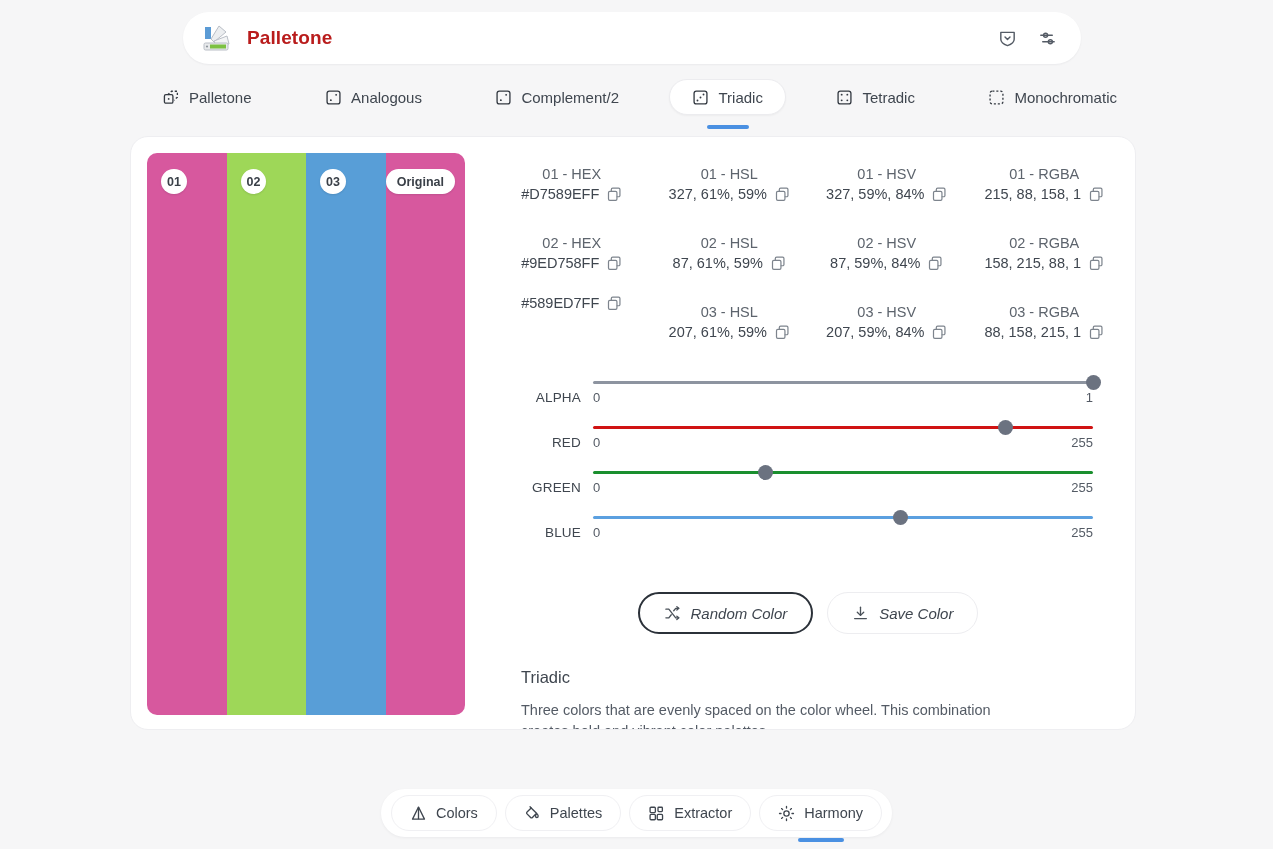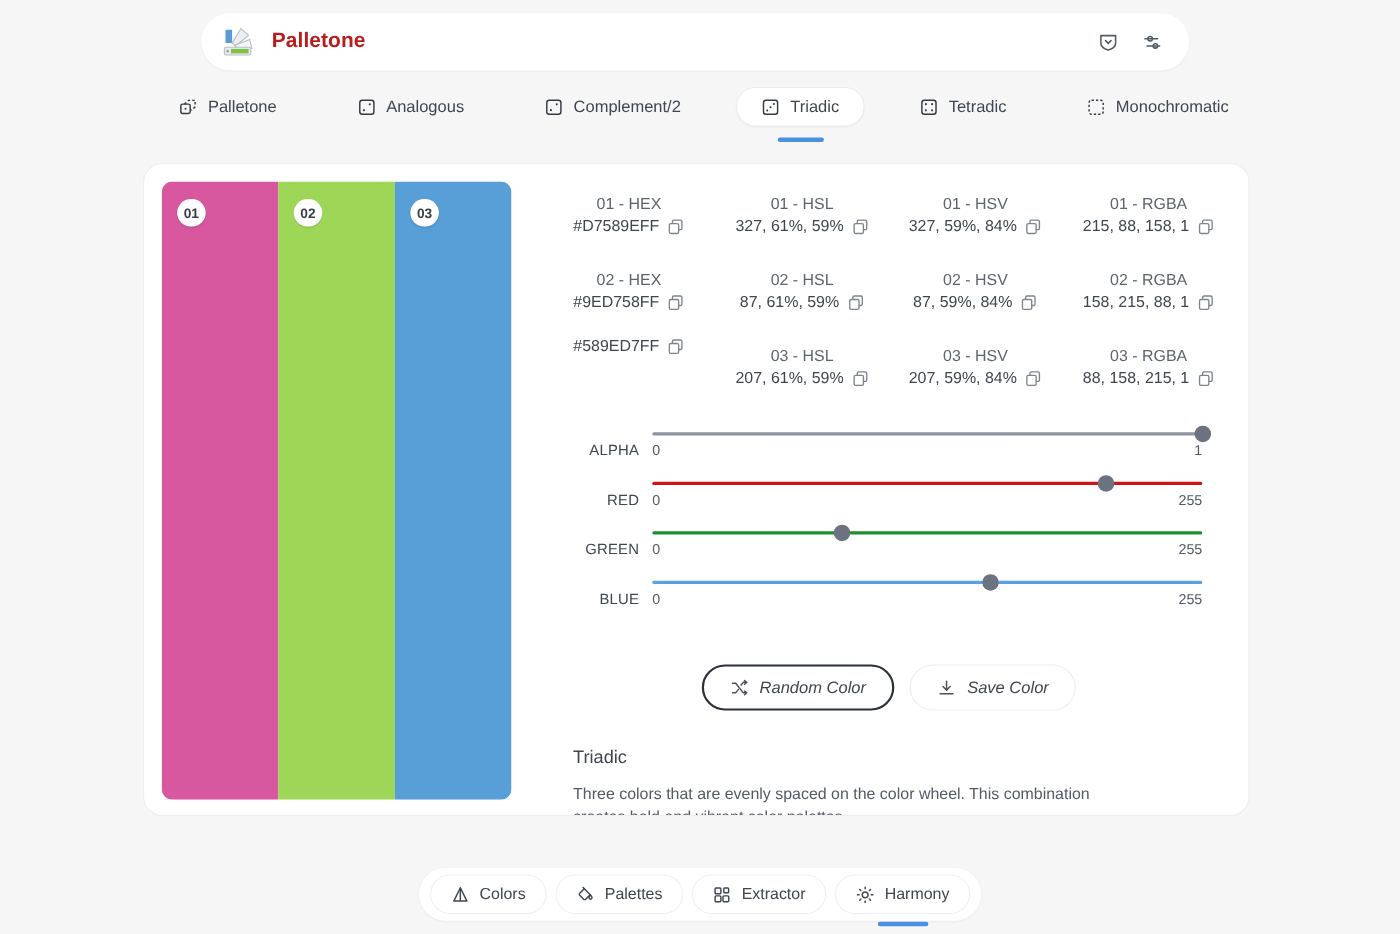--- a/index.html
+++ b/index.html
@@ -60,21 +60,21 @@
   }
   .tab .underline {
     display: none;
     position: absolute; left: 50%; transform: translateX(-50%);
     bottom: -15px; width: 42px; height: 4px; border-radius: 2px;
   }
   .tab.active .underline { display: block; }
 
   
   .card {
-    position: absolute; left: 130px; top: 148px;
+    position: absolute; left: 130px; top: 136px;
     width: 1006px; height: 594px;
     background: #ffffff;
     border: 1px solid #eeeef1;
     border-radius: 18px;
     display: flex;
     overflow: hidden;
   }
 
   
   .swatch-wrap { padding: 16px; flex: 0 0 350px; }
@@ -281,20 +281,23 @@
       <div class="swatches">
         <div class="swatch" style="background: rgb(215, 88, 158);">
           <span class="pill">01</span>
         </div>
         <div class="swatch" style="background: rgb(158, 215, 88);">
           <span class="pill">02</span>
         </div>
         <div class="swatch" style="background: rgb(88, 158, 215);">
           <span class="pill">03</span>
         </div>
+        <div class="swatch" style="background: rgb(215, 88, 158);">
+          <span class="pill wide">Original</span>
+        </div>
       </div>
     </div>
 
     <div class="details">
 
       <div class="values">
         <div class="vcell">
             <div class="vlabel">01 - HEX</div>
             <div class="vrow">
               <span>#D7589EFF</span>

